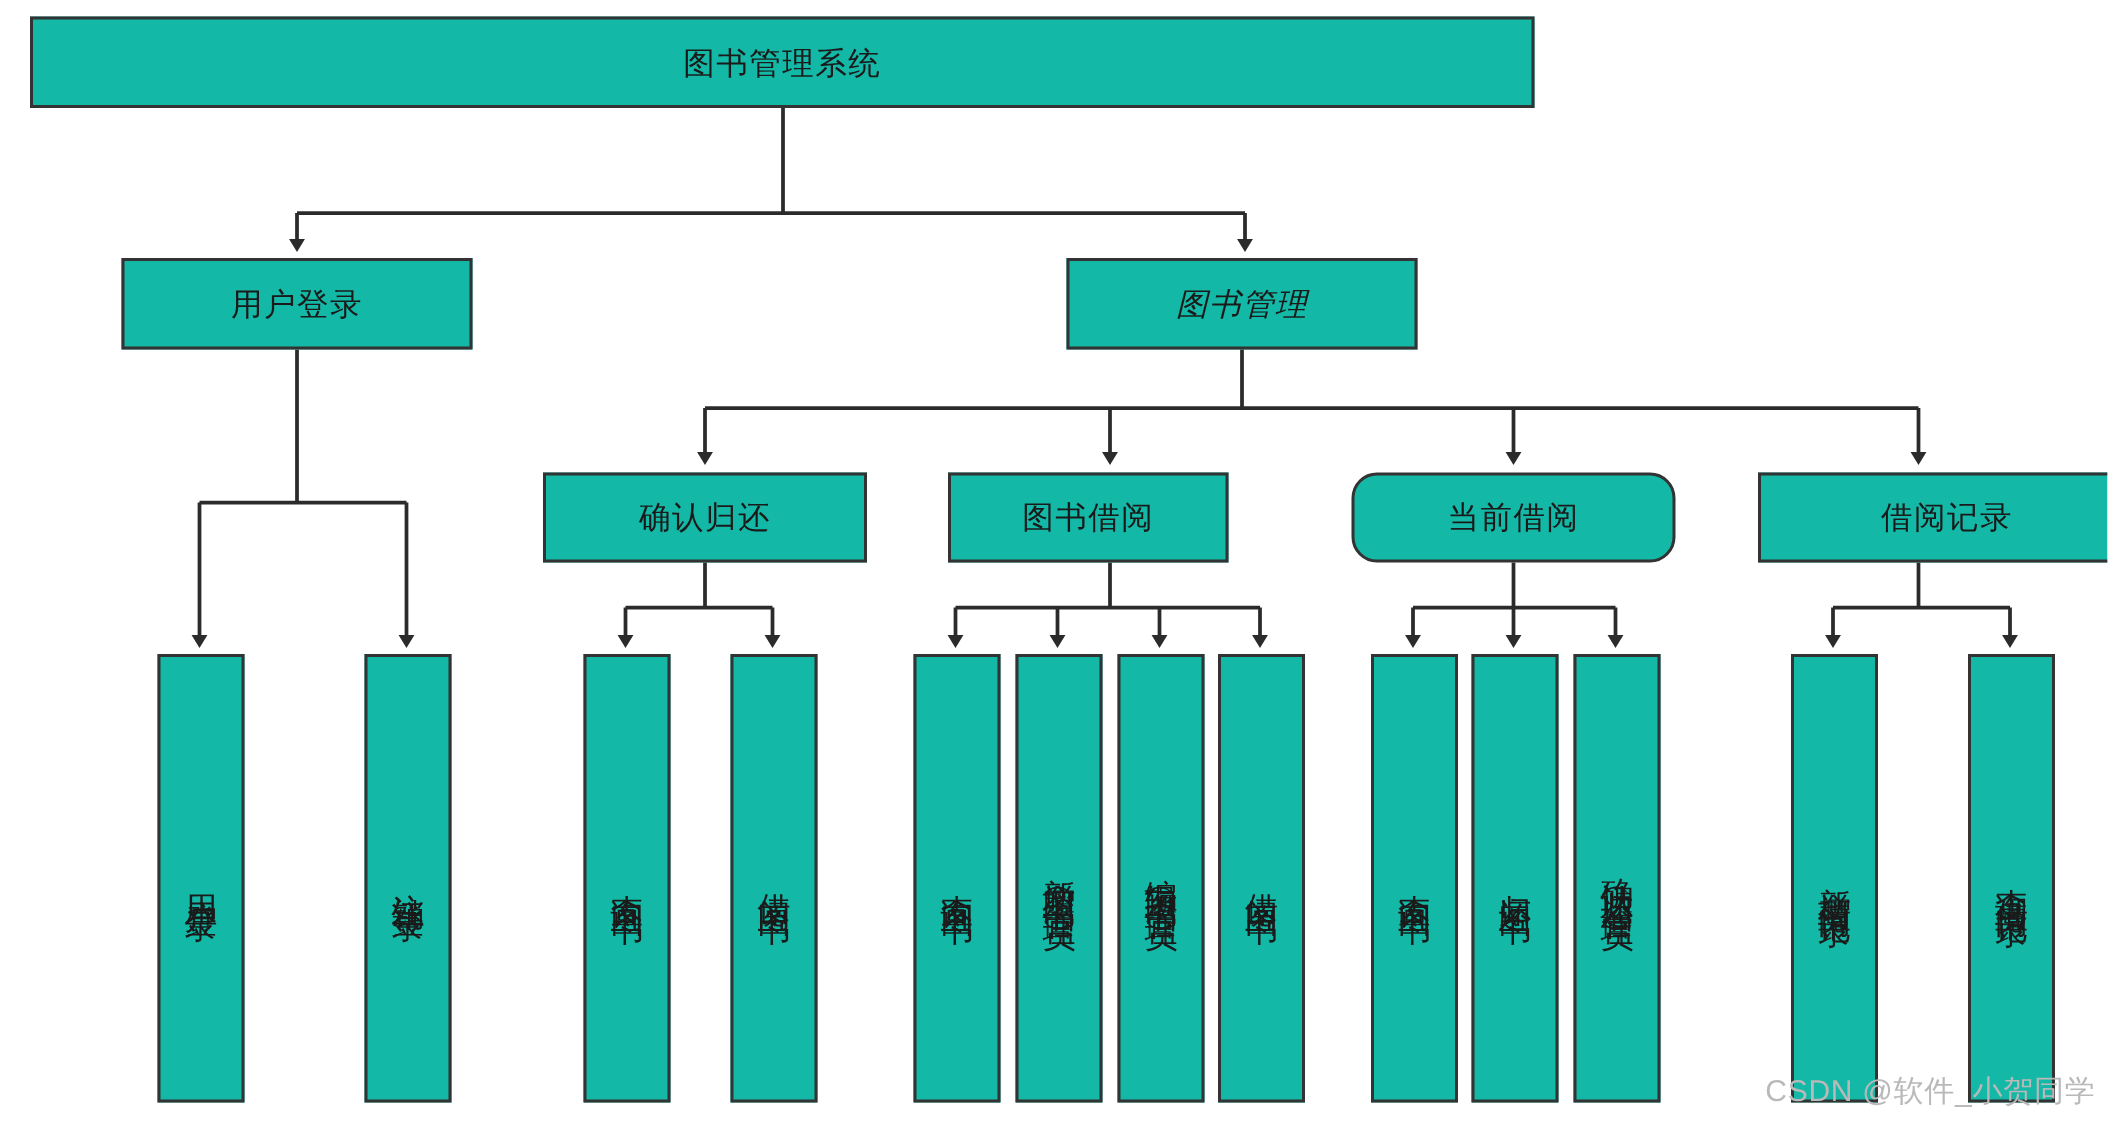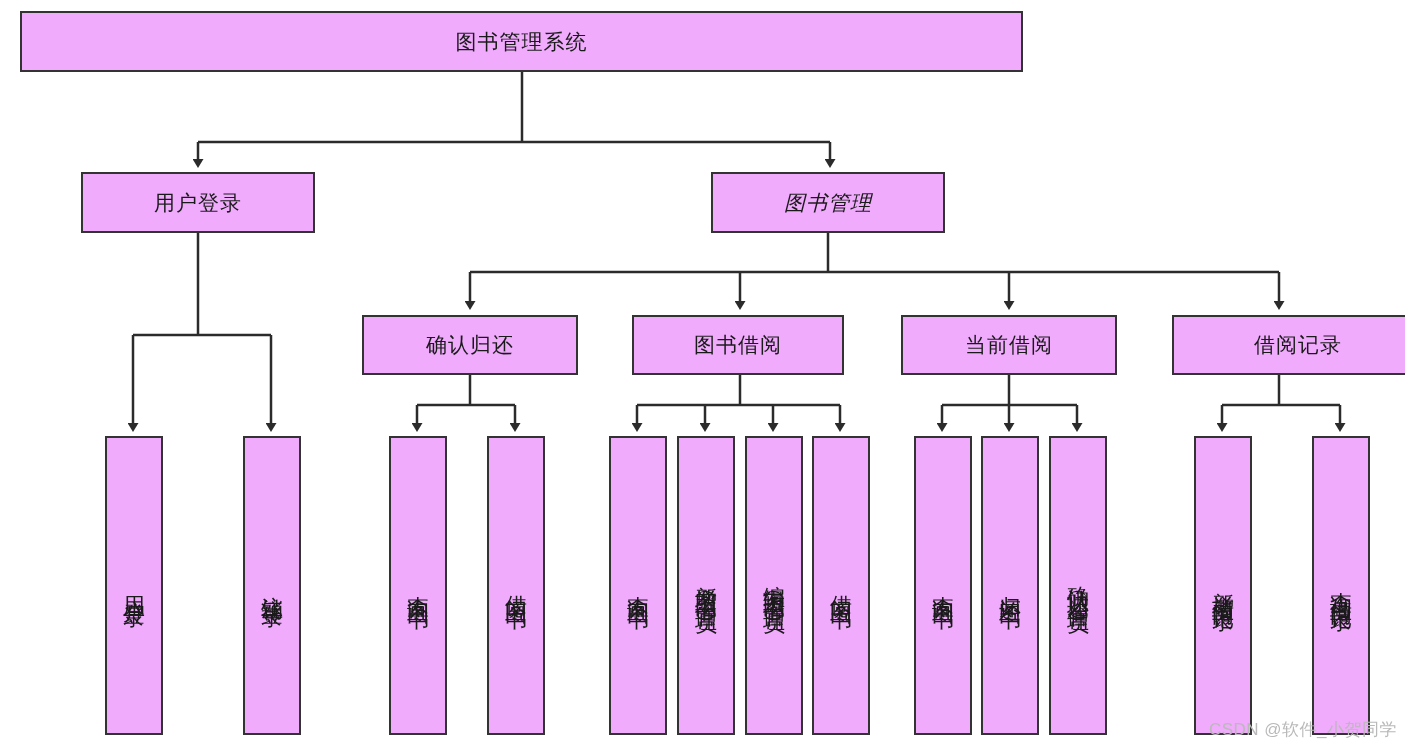--- a/index.html
+++ b/index.html
@@ -20,21 +20,21 @@
     left: 0;
     top: 0;
     width: 1405px;
     height: 747px;
     pointer-events: none;
   }
   .node {
     position: absolute;
     box-sizing: border-box;
     border: 2px solid #333333;
-    background: #f0abfc;
+    background: #14b8a6;
     display: flex;
     align-items: center;
     justify-content: center;
     color: #1a1a1a;
   }
   .node-h {
     font-size: 21px;
     letter-spacing: 1px;
   }
   .node-v {
@@ -50,21 +50,21 @@
     justify-content: center;
   }
   .node-v > span {
     writing-mode: vertical-rl;
     text-orientation: upright;
   }
   .watermark {
     position: absolute;
     right: 8px;
     bottom: 6px;
-    font-size: 17px;
+    font-size: 20px;
     color: #b9b9b9;
     letter-spacing: 0.5px;
     white-space: nowrap;
   }
 </style>
 </head>
 <body>
 
 <div id="stage">
 
@@ -126,24 +126,24 @@
   <div class="node node-h" style="left:81px; top:172px; width:234px; height:61px;">
     <span>用户登录</span>
   </div>
   <div class="node node-h" style="left:711px; top:172px; width:234px; height:61px;font-style:italic;">
     <span>图书管理</span>
   </div>
 
   <div class="node node-h" style="left:362px; top:315px; width:216px; height:60px;">
     <span>确认归还</span>
   </div>
-  <div class="node node-h" style="left:632px; top:315px; width:212px; height:60px;text-align:right;">
+  <div class="node node-h" style="left:632px; top:315px; width:187px; height:60px;text-align:right;">
     <span>图书借阅</span>
   </div>
-  <div class="node node-h" style="left:901px; top:315px; width:216px; height:60px;">
+  <div class="node node-h" style="left:901px; top:315px; width:216px; height:60px;border-radius:17px;">
     <span>当前借阅</span>
   </div>
   <div class="node node-h" style="left:1172px; top:315px; width:252px; height:60px;">
     <span>借阅记录</span>
   </div>
 
   <div class="node node-v" style="left:105px; top:436px; width:58px; height:299px;">
     <span>用户登录</span>
   </div>
   <div class="node node-v" style="left:243px; top:436px; width:58px; height:299px;">

